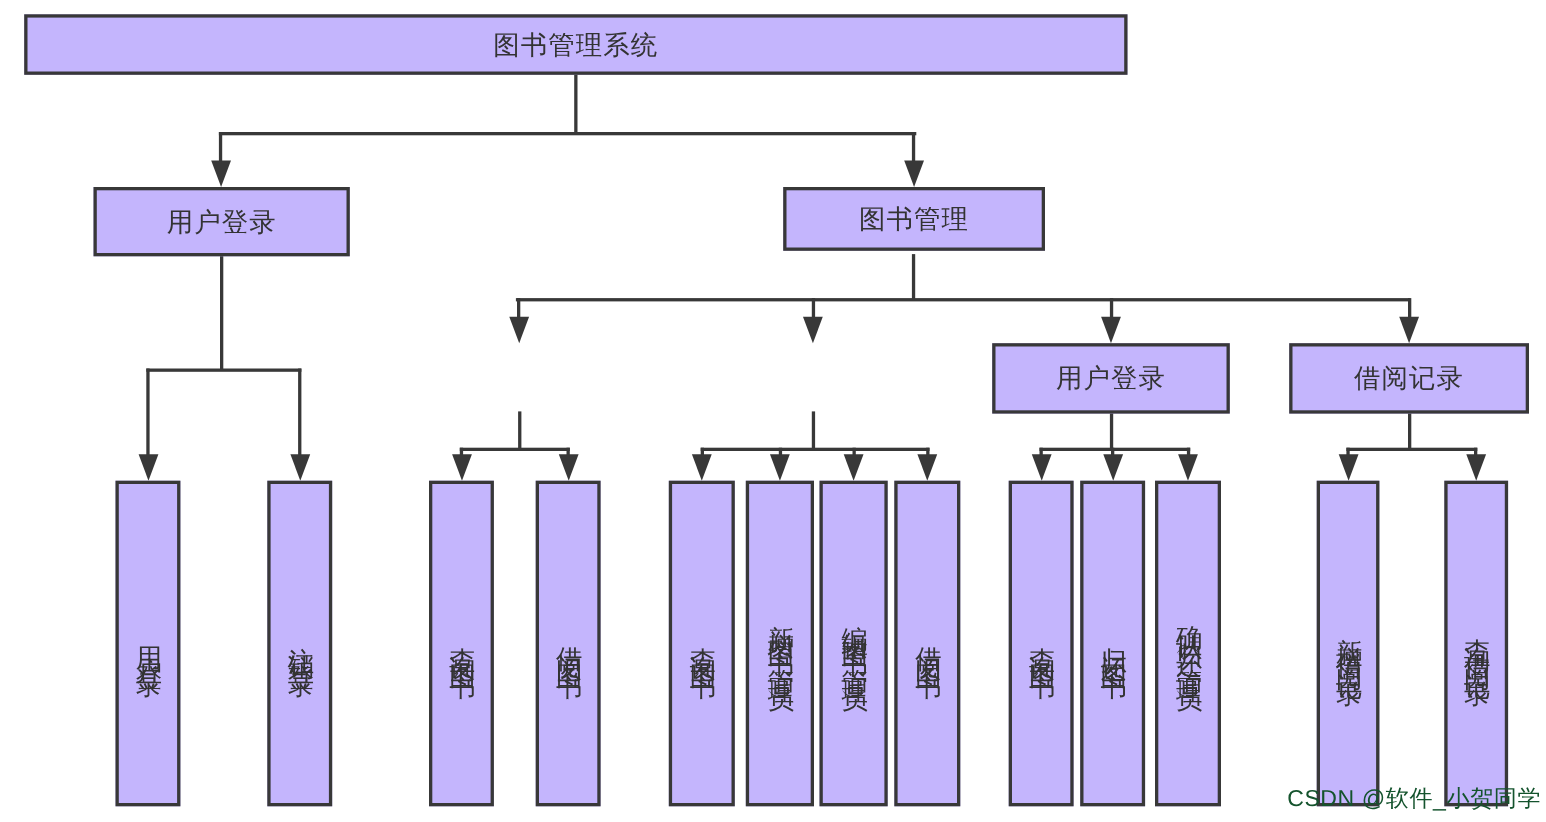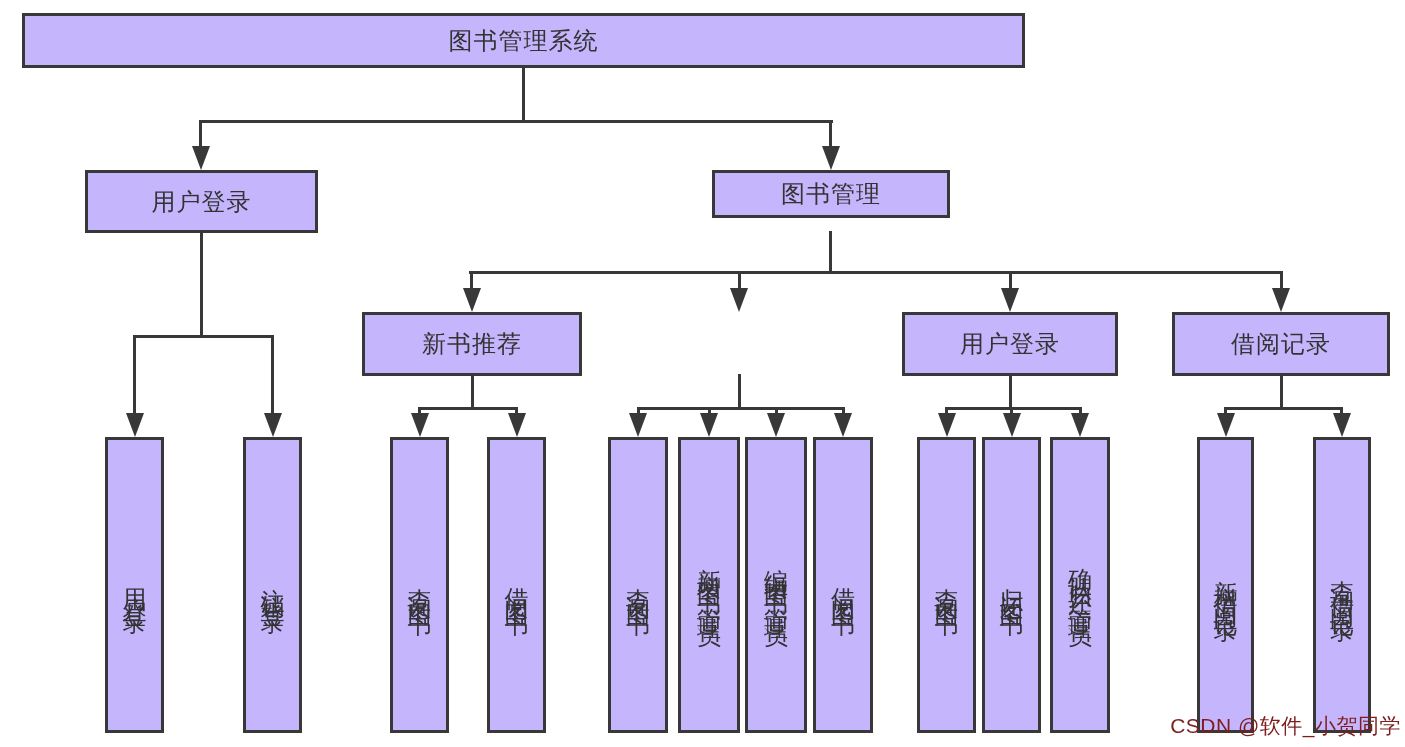--- a/index.html
+++ b/index.html
@@ -21,21 +21,21 @@
   .vline, .hline { position:absolute; background:#383838; z-index:1; }
   .vline { width:3px; }
   .hline { height:3px; }
   .arrow {
     position:absolute; width:0; height:0; z-index:1;
     border-left:9px solid transparent; border-right:9px solid transparent;
     border-top:24px solid #383838;
   }
   .watermark {
     position:absolute; right:4px; top:712px; font-size:21px;
-    color:#7f1d1d; letter-spacing:0.5px; z-index:5; white-space:nowrap;
+    color:#14532d; letter-spacing:0.5px; z-index:5; white-space:nowrap;
   }
 </style>
 </head>
 <body>
 
 <div class="stage">
 
   <div>
     <div class="vline" style="left:522px;top:66px;height:56px;"></div>
     <div class="hline" style="left:199px;top:120px;width:634px;"></div>
@@ -109,27 +109,24 @@
     <div class="arrow" style="left:1333px;top:413px;"></div>
   </div>
 
   <div class="node h" style="left:22px;top:13px;width:1003px;height:55px;">
     <span>图书管理系统</span>
   </div>
 
   <div class="node h" style="left:85px;top:170px;width:233px;height:63px;">
     <span>用户登录</span>
   </div>
-  <div class="node h" style="left:712px;top:170px;width:238px;height:48px;">
+  <div class="node h" style="left:712px;top:170px;width:238px;height:58px;">
     <span>图书管理</span>
   </div>
 
-  <div class="node h" style="left:362px;top:312px;width:220px;height:64px;">
-    <span>新书推荐</span>
-  </div>
   <div class="node h" style="left:902px;top:312px;width:216px;height:64px;">
     <span>用户登录</span>
   </div>
   <div class="node h" style="left:1172px;top:312px;width:218px;height:64px;">
     <span>借阅记录</span>
   </div>
 
   <div class="node v" style="left:105px;top:437px;width:59px;height:296px;">
     <span>用户登录</span>
   </div>

